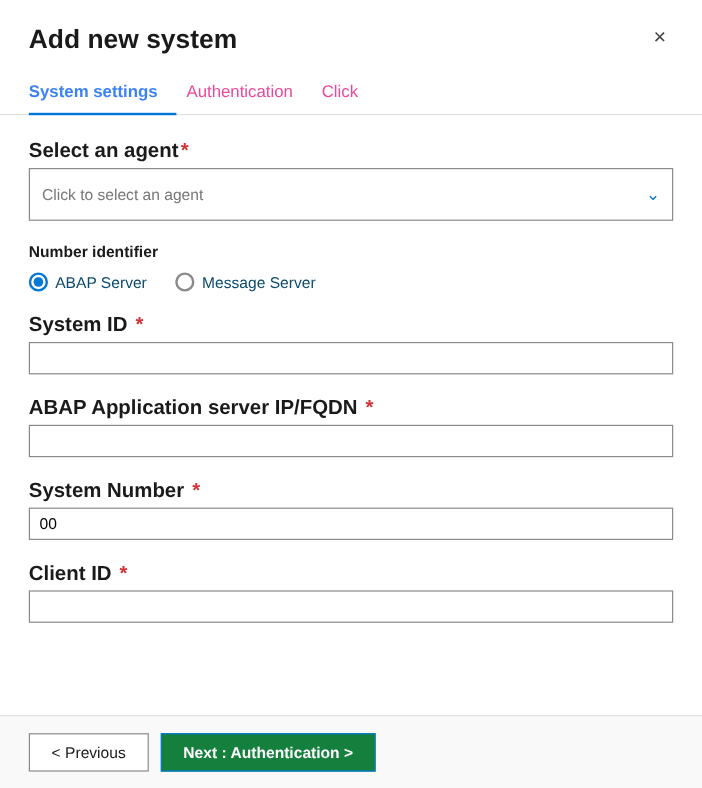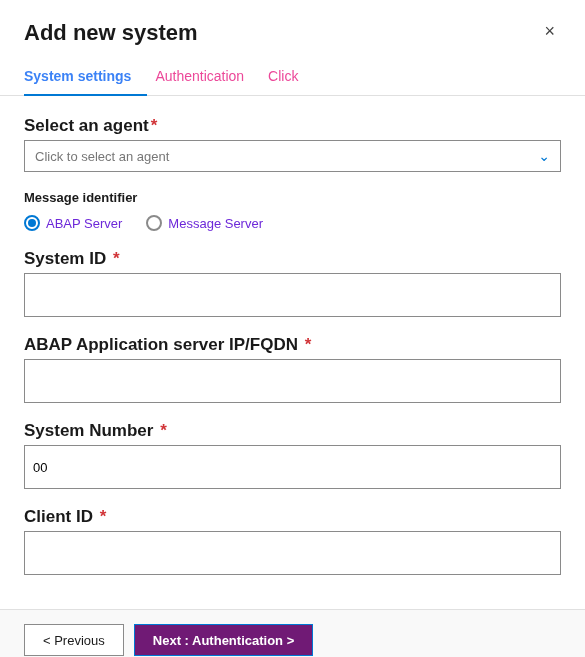--- a/index.html
+++ b/index.html
@@ -74,21 +74,21 @@
     }
     .field-label .required {
       color: #d13438;
       margin-left: 2px;
     }
     .field-group {
       margin-bottom: 18px;
     }
     .select-dropdown {
       width: 100%;
-      height: 32px;
+      height: 44px;
       border: 1px solid #8a8a8a;
       background: #fff;
       display: flex;
       align-items: center;
       justify-content: space-between;
       padding: 0 10px;
       cursor: pointer;
       font-size: 13px;
       color: #777;
     }
@@ -108,21 +108,21 @@
       gap: 24px;
       margin-bottom: 18px;
       align-items: center;
     }
     .radio-option {
       display: flex;
       align-items: center;
       gap: 6px;
       cursor: pointer;
       font-size: 13px;
-      color: #6d28d9;
+      color: #0c4a6e;
     }
     .radio-circle {
       width: 16px;
       height: 16px;
       border-radius: 50%;
       border: 2px solid #8a8a8a;
       display: flex;
       align-items: center;
       justify-content: center;
       flex-shrink: 0;
@@ -132,21 +132,21 @@
     }
     .radio-circle.selected::after {
       content: '';
       width: 8px;
       height: 8px;
       border-radius: 50%;
       background: #0078d4;
     }
     .text-input {
       width: 100%;
-      height: 44px;
+      height: 27px;
       border: 1px solid #8a8a8a;
       background: #fff;
       padding: 0 8px;
       font-size: 13px;
       outline: none;
     }
     .dialog-footer {
       border-top: 1px solid #e0e0e0;
       padding: 14px 24px;
       display: flex;
@@ -160,21 +160,21 @@
       border: 1px solid #8a8a8a;
       color: #1a1a1a;
       font-size: 13px;
       padding: 7px 18px;
       cursor: pointer;
       height: 32px;
       display: flex;
       align-items: center;
     }
     .btn-next {
-      background: #701a75;
+      background: #15803d;
       border: 1px solid #0078d4;
       color: #fff;
       font-size: 13px;
       font-weight: 600;
       padding: 7px 18px;
       cursor: pointer;
       height: 32px;
       display: flex;
       align-items: center;
     }
@@ -207,21 +207,21 @@
       <div class="field-label">
         <span>Select an agent</span><span class="required">*</span>
       </div>
       <div class="select-dropdown">
         <span>Click to select an agent</span>
         <span class="chevron">⌄</span>
       </div>
     </div>
 
     <div class="field-group">
-      <div class="section-label">Message identifier</div>
+      <div class="section-label">Number identifier</div>
       <div class="radio-group">
         <label class="radio-option">
           <div class="radio-circle selected">
           </div>
           <span>ABAP Server</span>
         </label>
         <label class="radio-option">
           <div class="radio-circle">
           </div>
           <span>Message Server</span>

